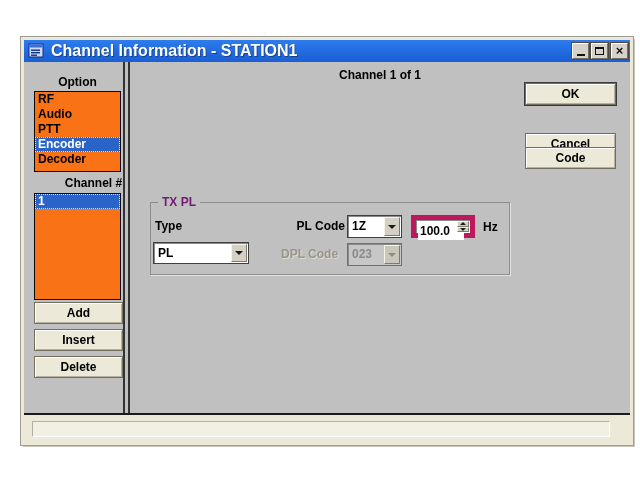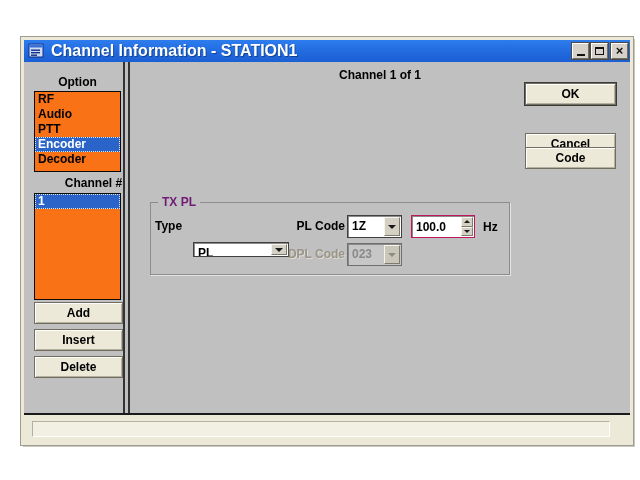--- a/index.html
+++ b/index.html
@@ -68,43 +68,43 @@
 
   
   .groupbox { position:absolute; left:126px; top:140px; width:360px; height:73px;
     border:1px solid #8c8c8c; box-shadow:1px 1px 0 rgba(255,255,255,.55); }
   .group-title { position:absolute; top:-8px; left:7px; background:#C0C0C0;
     padding:0 4px; font-weight:bold; font-size:12px; color:#701a75; }
 
   .type-label { position:absolute; left:4px;  top:16px; }
   .hz-label   { position:absolute; left:332px; top:17px; }
   .pl-label   { position:absolute; left:130px; top:16px; width:64px; text-align:right; }
-  .dpl-label  { position:absolute; left:130px; top:44px; width:64px; text-align:right;
+  .dpl-label  { position:absolute; left:130px; top:44px; width:64px; 
     color:#98958a; text-shadow:1px 1px 0 #dedbd0; }
 
   .combo { position:absolute; background:#ffffff; border:1px solid #3f3f3f;
     box-shadow: inset 1px 1px 0 #8a8a8a; cursor:default; }
   .combo-value { position:absolute; left:4px; top:0; right:19px; height:100%;
     font-weight:bold; font-size:12px; line-height:21px; color:#000; overflow:hidden; }
   .combo-btn { position:absolute; right:1px; top:1px; bottom:1px; width:16px;
     background:#D4D0C4; border:1px solid; border-color:#f6f4ec #7e7b6e #7e7b6e #f6f4ec;
     display:flex; align-items:center; justify-content:center; }
   .tri-down { width:0; height:0; border-left:4px solid transparent;
     border-right:4px solid transparent; border-top:4px solid #1a1a1a; }
 
-  .type-combo { left:2px;   top:39px; width:96px; height:15px;margin-left:40px; }
+  .type-combo { left:2px;   top:39px; width:96px; height:22px; }
   .pl-combo   { left:196px; top:12px; width:55px; height:23px; }
   .dpl-combo  { left:196px; top:40px; width:55px; height:23px;
     background:#C7C7C7; border-color:#6f6f6f; }
   .dpl-combo .combo-value { color:#8a8a8a; }
   .dpl-combo .combo-btn { background:#C9C6BA; }
   .dpl-combo .tri-down { border-top-color:#8f8c80; }
 
   .spinbox { position:absolute; left:260px; top:12px; width:64px; height:23px;
-    background:#ffffff; border:1px solid #be185d; box-shadow: inset 1px 1px 0 #8a8a8a; }
+    background:#ffffff; border:5px solid #be185d; box-shadow: inset 1px 1px 0 #8a8a8a; }
   .spin-input { position:absolute; left:2px; top:1px; width:46px; height:19px;
     border:none; outline:none; background:#ffffff; font-family:"Liberation Sans",sans-serif;
     font-weight:bold; font-size:12px; color:#000; padding:0 0 0 2px; }
   .spin-btns { position:absolute; right:1px; top:1px; bottom:1px; width:12px;
     display:flex; flex-direction:column; }
   .spin-btn { flex:1; background:#D4D0C4; border:1px solid;
     border-color:#f6f4ec #7e7b6e #7e7b6e #f6f4ec;
     display:flex; align-items:center; justify-content:center; }
   .tri-up-sm { width:0; height:0; border-left:3px solid transparent;
     border-right:3px solid transparent; border-bottom:3px solid #1a1a1a; }

